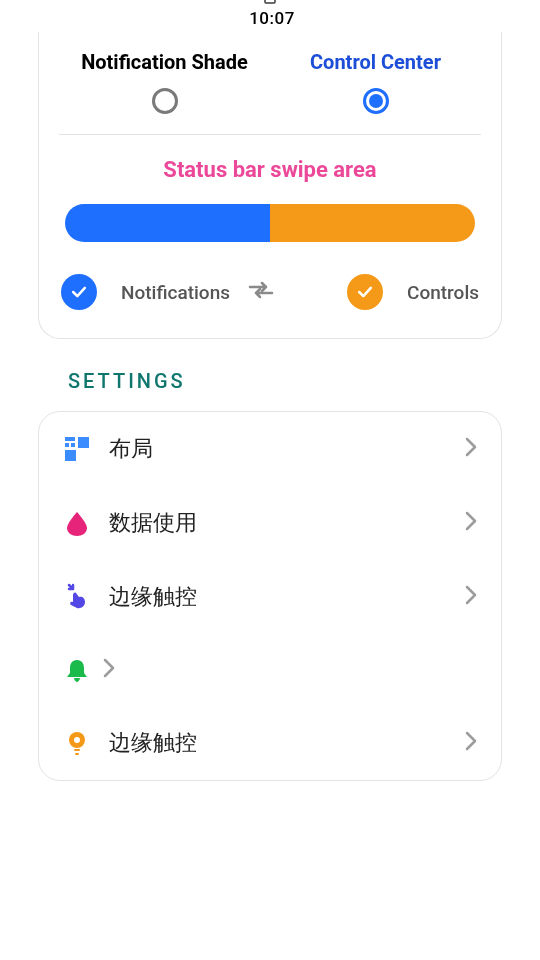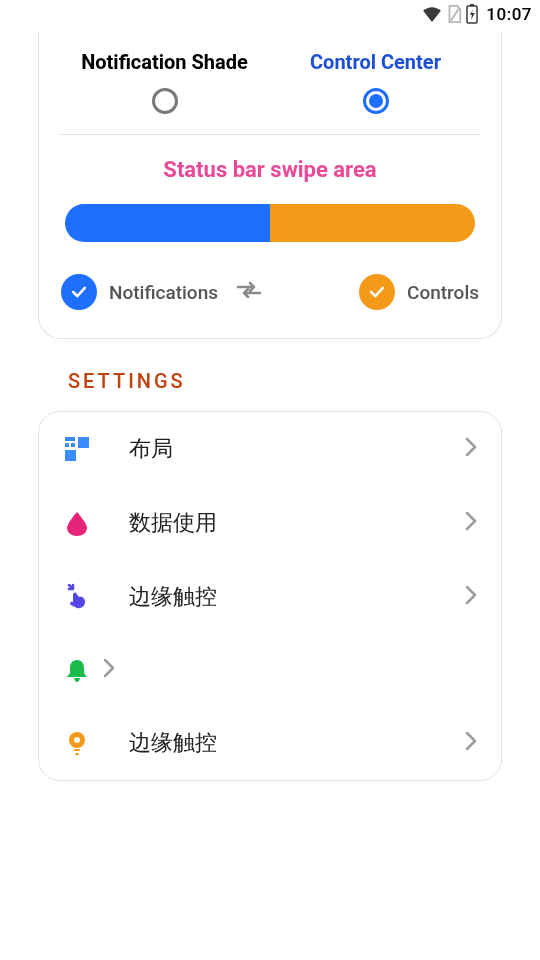--- a/index.html
+++ b/index.html
@@ -14,20 +14,21 @@
   .status-bar {
     height: 28px;
     display: flex;
     justify-content: flex-end;
     align-items: center;
     padding: 0 8px;
     gap: 4px;
     font-size: 17px;
     font-weight: 500;
     color: #000;
+    flex-direction: column;
   }
   .status-bar .time { margin-left: 4px; letter-spacing: 0.5px; }
   .status-bar svg { display:block; }
 
   
   .card {
     margin: 4px 38px 0 38px;
     border: 1px solid #e3e3e3;
     border-top: none;
     border-radius: 0 0 22px 22px;
@@ -94,39 +95,39 @@
   .swipe-bar .seg-right { flex:1; background:#f59a18; }
   .legend {
     display:flex;
     align-items:center;
     gap: 12px;
     padding: 0 2px;
   }
   .legend .chip {
     display:flex;
     align-items:center;
-    gap:12px;
+    gap:24px;
   }
   .check-circle {
     width:36px; height:36px;
     border-radius:50%;
     display:flex; align-items:center; justify-content:center;
   }
   .check-circle.blue { background:#1f6fff; }
   .check-circle.orange { background:#f59a18; }
   .legend-label { font-size:19px; color:#555; font-weight:500; }
   .swap-icon { color:#8a8a8a; margin: 0 10px 0 6px; }
   .legend .spacer { flex:1; }
 
   
   .section-title {
     margin: 30px 0 18px 38px;
     font-size: 20px;
     letter-spacing: 3px;
-    color: #c2410c;
+    color: #0f766e;
     font-weight: 500;
     padding-left: 30px;
   }
 
   
   .list-card {
     margin: 0 38px;
     border: 1px solid #e3e3e3;
     border-radius: 22px;
     background:#fff;
@@ -141,21 +142,21 @@
   .row .icon-slot {
     width: 40px;
     display:flex;
     align-items:center;
     justify-content:flex-start;
   }
   .row .row-label {
     font-size: 22px;
     font-weight: 500;
     color:#222;
-    margin-left: 26px;
+    margin-left: 6px;
     flex:1;
   }
   .chevron { color:#9c9c9c; }
 </style>
 </head>
 <body>
 
 <div class="status-bar">
   <span>
     <svg width="20" height="16" viewBox="0 0 24 20">

